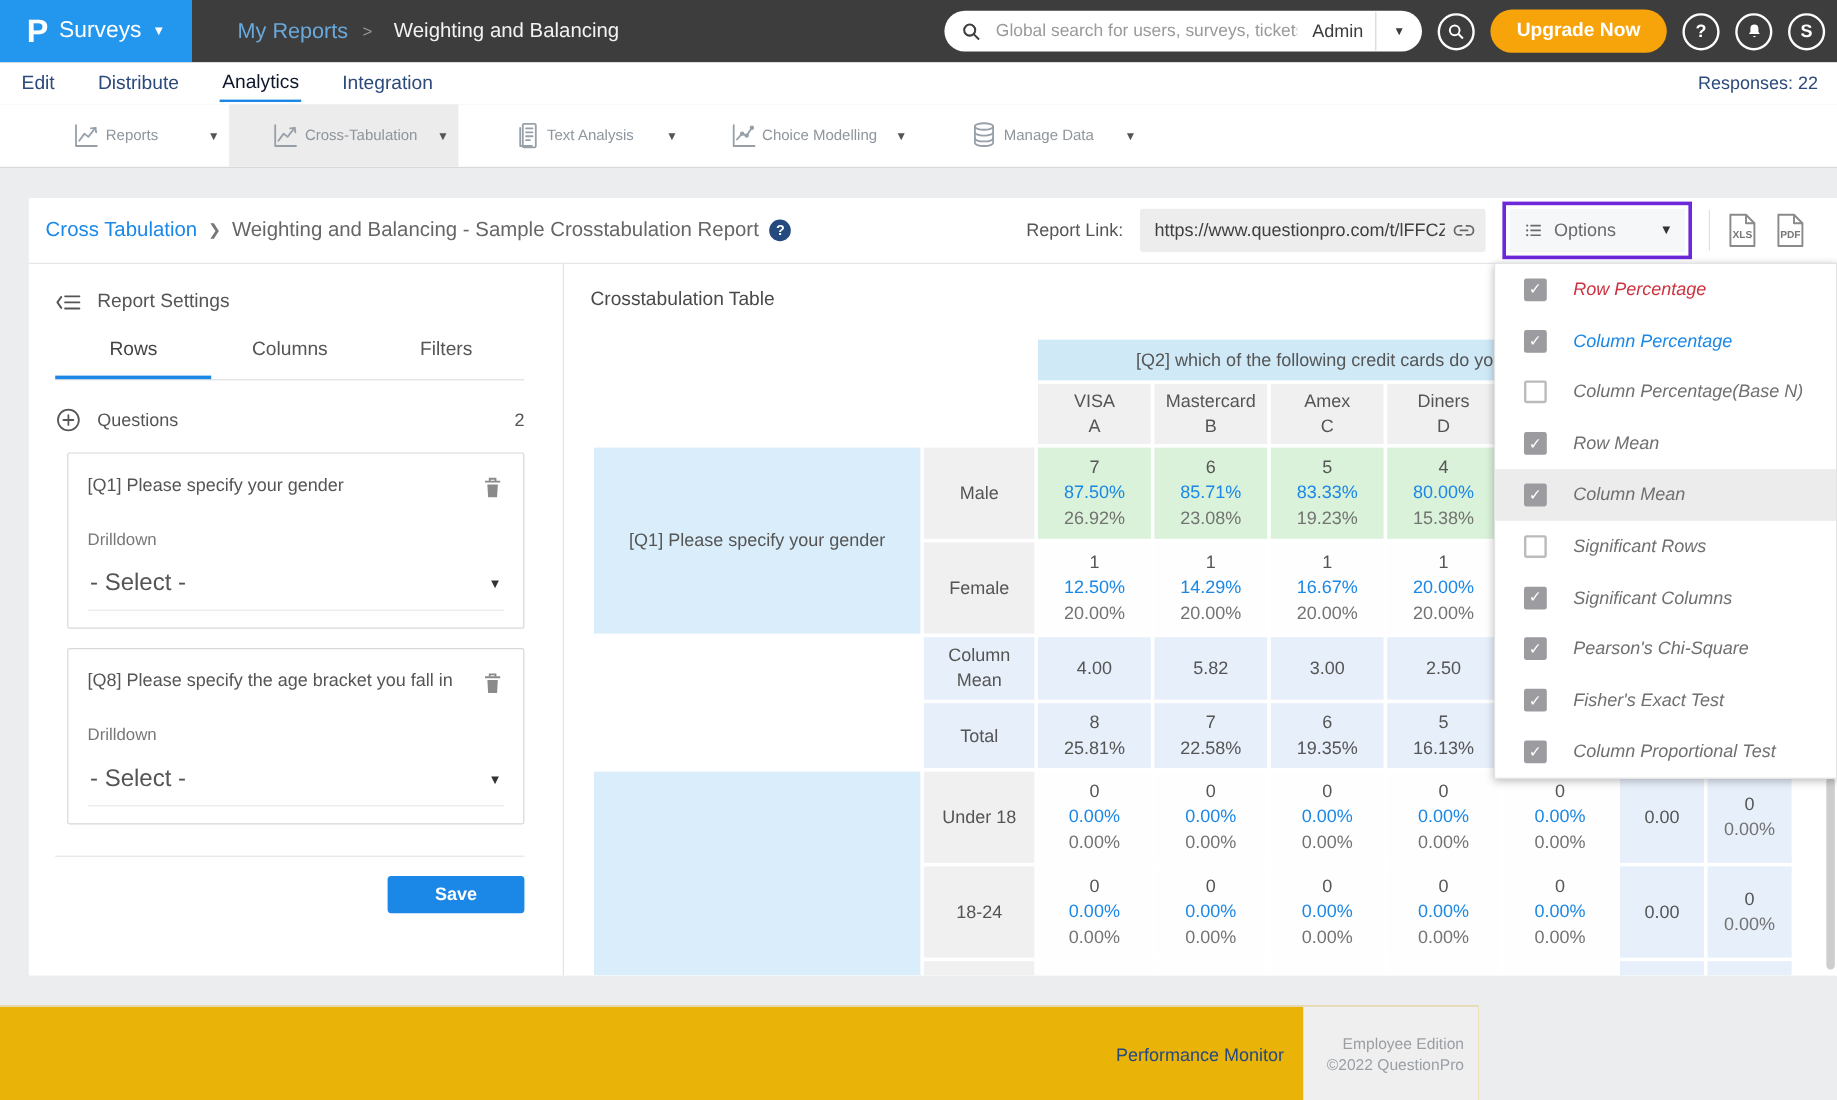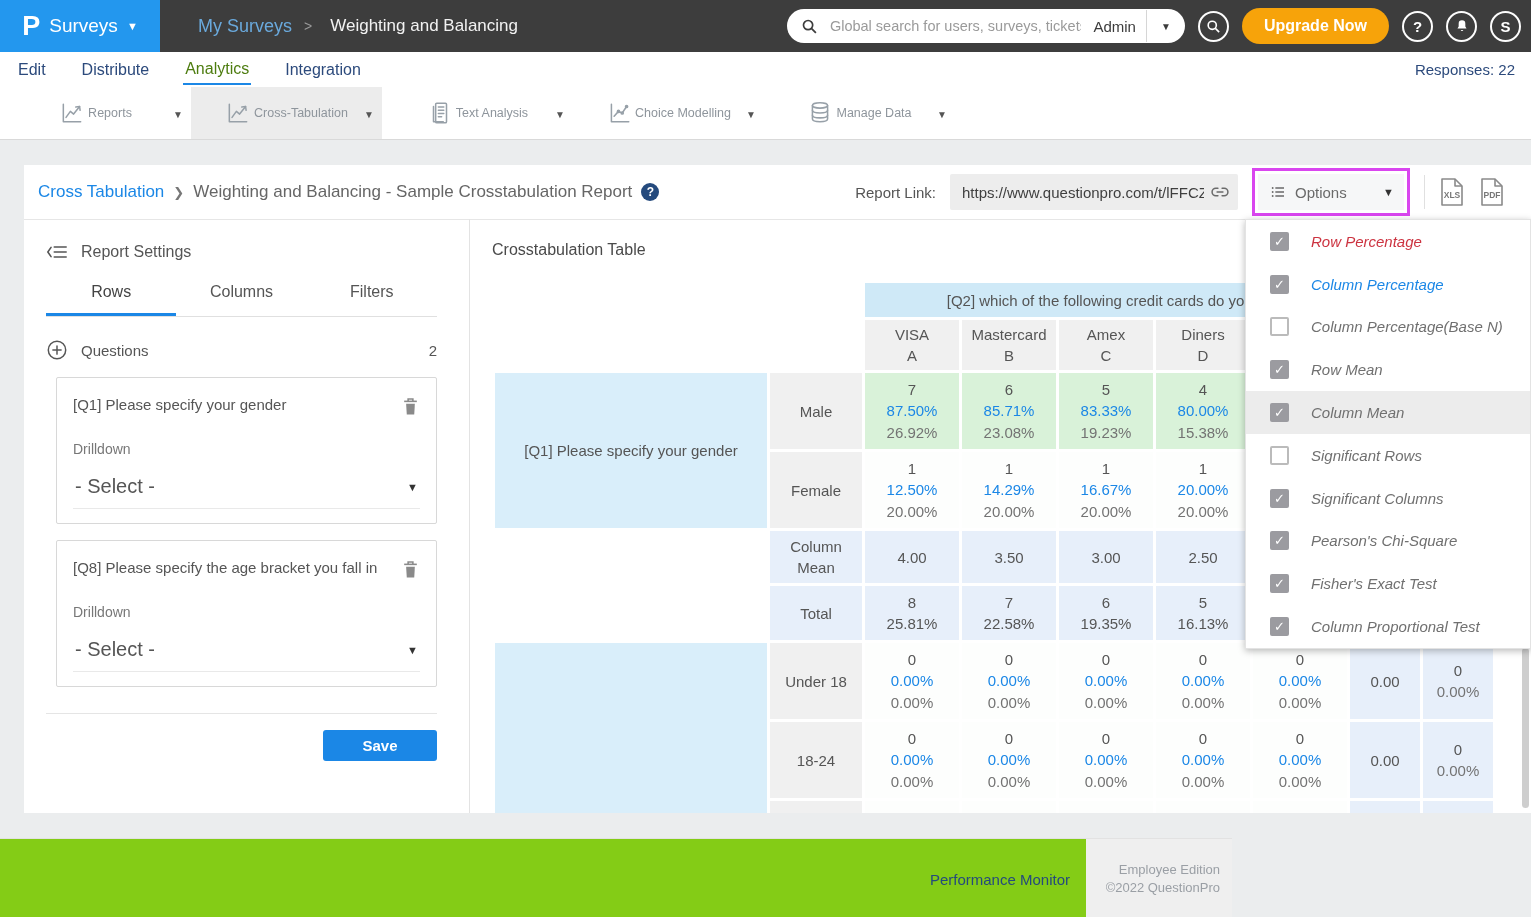--- a/index.html
+++ b/index.html
@@ -25,21 +25,21 @@
   .pill-admin{font-size:15px;color:#3c3c3c;}
   .pill-div{width:1px;height:32px;background:#d6d6d6;}
   .pill-caret{color:#3c3c3c;font-size:10px;padding:0 4px;}
   .circ{width:31px;height:31px;border:2px solid #fdfdfd;border-radius:50%;display:flex;align-items:center;justify-content:center;color:#fff;font-size:15px;font-weight:bold;box-sizing:border-box;}
   .upgrade{height:36px;background:#f7a30a;color:#fff;border:none;border-radius:18px;font-size:16px;font-weight:bold;padding:0 22px;font-family:inherit;}
 
   
   .navrow{left:0;top:52px;width:1531px;height:35px;background:#fff;border-bottom:1px solid #e6e6e6;display:flex;align-items:center;}
   .nav-item{font-size:16px;color:#2c4a7c;margin-left:32px;padding:6px 2px 5px;}
   .nav-item:first-child{margin-left:16px;}
-  .nav-item.active{border-bottom:2px solid #1b87e6;color:#4d7c0f;}
+  .nav-item.active{border-bottom:2px solid #1b87e6;color:#0f172a;}
   .responses{margin-left:auto;margin-right:16px;font-size:15px;color:#2c4a7c;}
 
   
   .toolbar{left:0;top:87px;width:1531px;height:52px;background:#fff;border-bottom:1px solid #d9d9d9;display:flex;}
   .tool{width:191px;height:52px;display:flex;align-items:center;justify-content:center;position:relative;flex:0 0 auto;}
   .tool.selected{background:#ececec;}
   .tool-center{display:flex;align-items:center;gap:3px;}
   .tool-label{font-size:12.5px;color:#8e959c;}
   .tool-caret{position:absolute;right:8px;top:22px;font-size:10px;color:#555;}
   .ticon{stroke:#97a0a8;fill:none;stroke-width:1.4;stroke-linecap:round;stroke-linejoin:round;}
@@ -49,21 +49,21 @@
   .card-head{position:absolute;left:0;top:0;right:0;height:54px;border-bottom:1px solid #e6e6e6;display:flex;align-items:center;}
   .rep-crumb{display:flex;align-items:center;gap:9px;margin-left:14px;font-size:17px;}
   .rep-link{color:#1b87e6;}
   .rep-sep{color:#777;font-size:13px;font-weight:bold;}
   .rep-title{color:#666;}
   .help-dot{width:18px;height:18px;border-radius:50%;background:#254a7d;color:#fff;font-size:12px;font-weight:bold;display:flex;align-items:center;justify-content:center;}
   .head-right{margin-left:auto;display:flex;align-items:center;gap:14px;padding-right:26px;}
   .replink-label{font-size:15px;color:#555;}
   .url-box{width:288px;height:36px;background:#ededed;border-radius:2px;display:flex;align-items:center;padding:0 8px 0 12px;box-sizing:border-box;gap:6px;}
   .url-text{font-size:15px;color:#3f3f3f;flex:1;white-space:nowrap;overflow:hidden;}
-  .red-annot{border:3px solid #d946ef;padding:3px;display:flex;}
+  .red-annot{border:3px solid #6d28d9;padding:3px;display:flex;}
   .options-btn{height:36px;min-width:146px;background:#f6f7f8;display:flex;align-items:center;padding:0 10px 0 12px;gap:9px;box-sizing:border-box;}
   .options-label{font-size:15px;color:#6a6a6a;flex:1;}
   .opt-caret{font-size:11px;color:#333;}
   .head-div{width:1px;height:34px;background:#e0e0e0;}
   .ficon{position:relative;width:26px;height:30px;}
   .ficon .ftxt{position:absolute;left:1px;top:13px;width:24px;text-align:center;font-size:8.5px;font-weight:bold;color:#777;}
 
   
   .lpanel{position:absolute;left:0;top:54px;bottom:0;width:446px;border-right:1px solid #e3e3e3;box-sizing:border-box;padding:0 32px 0 22px;}
   .rs-head{display:flex;align-items:center;gap:13px;margin-top:24px;color:#555;font-size:16px;}
@@ -109,36 +109,36 @@
   .opt-row.hl{background:#ececec;}
   .cb{width:19px;height:19px;border-radius:2px;box-sizing:border-box;display:flex;align-items:center;justify-content:center;}
   .cb.on{background:#9b9ba0;}
   .cb.on::after{content:"✓";color:#fff;font-size:13px;font-weight:bold;}
   .cb.off{background:#fff;border:2px solid #bbb;}
   .olabel{font-size:15px;color:#707070;font-style:italic;}
   .olabel.red{color:#cc3340;}
   .olabel.blue{color:#1b87e6;}
 
   
-  .footer{left:0;top:838px;width:1232px;height:79px;background:#84cc16;border-top:1px solid #e2e2e2;}
+  .footer{left:0;top:838px;width:1232px;height:79px;background:#eab308;border-top:1px solid #e2e2e2;}
   .perf{position:absolute;right:162px;top:32px;font-size:15px;color:#254a7d;}
   .edition-box{position:absolute;right:0;top:0;bottom:0;width:146px;background:#efefef;display:flex;flex-direction:column;justify-content:center;align-items:flex-end;padding-right:12px;box-sizing:border-box;gap:3px;}
   .edition-box div{font-size:13px;color:#9a9fa5;}
 </style>
 </head>
 <body>
 
 <div class="abs topbar">
   <div class="logo-block">
     <span class="logo-p">P</span>
     <span class="logo-label">Surveys</span>
     <span class="caret">▼</span>
   </div>
   <div class="crumbs">
-    <span class="crumb-link">My Surveys</span>
+    <span class="crumb-link">My Reports</span>
     <span class="crumb-sep">&gt;</span>
     <span class="crumb-cur">Weighting and Balancing</span>
   </div>
   <div class="top-right">
     <div class="search-pill">
       <svg width="17" height="17" viewBox="0 0 24 24">
           <circle cx="10" cy="10" r="6.5" fill="none" stroke="#3c3c3c" stroke-width="2.4"></circle>
           <path d="M15 15l6 6" stroke="#3c3c3c" stroke-width="2.4"></path>
         </svg>
       <input type="text" placeholder="Global search for users, surveys, tickets" style="">
@@ -430,21 +430,21 @@
               <div class="pct-r">20.00%</div>
             </td>
         <td class="c-w"></td>
         <td class="c-b"></td>
         <td class="c-b"></td>
       </tr>
       <tr style="height:52px;">
         <td></td>
         <td class="c-b v3">Column Mean</td>
         <td class="c-b">4.00</td>
-        <td class="c-b">3.50</td>
+        <td class="c-b">5.82</td>
         <td class="c-b">3.00</td>
         <td class="c-b">2.50</td>
         <td class="c-b"></td>
         <td class="c-b"></td>
         <td class="c-b"></td>
       </tr>
       <tr style="height:54px;">
         <td></td>
         <td class="c-b">Total</td>
         <td class="c-b v3">

